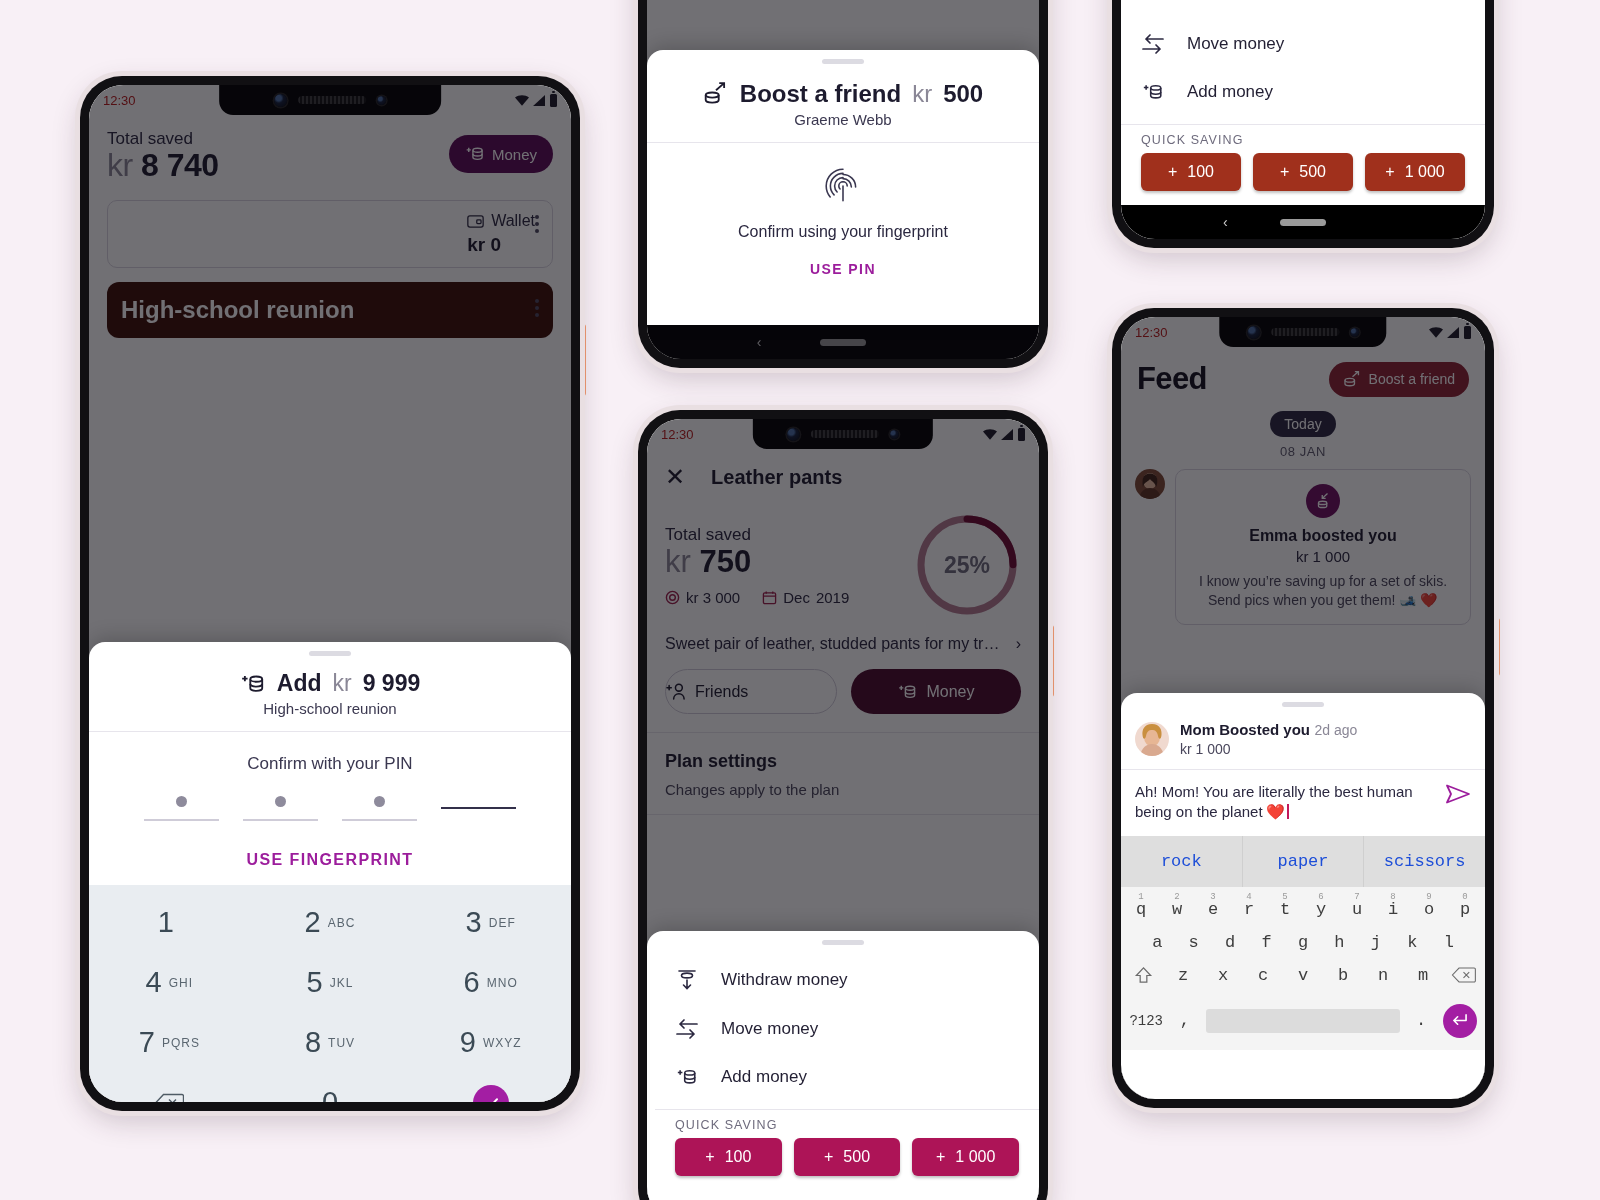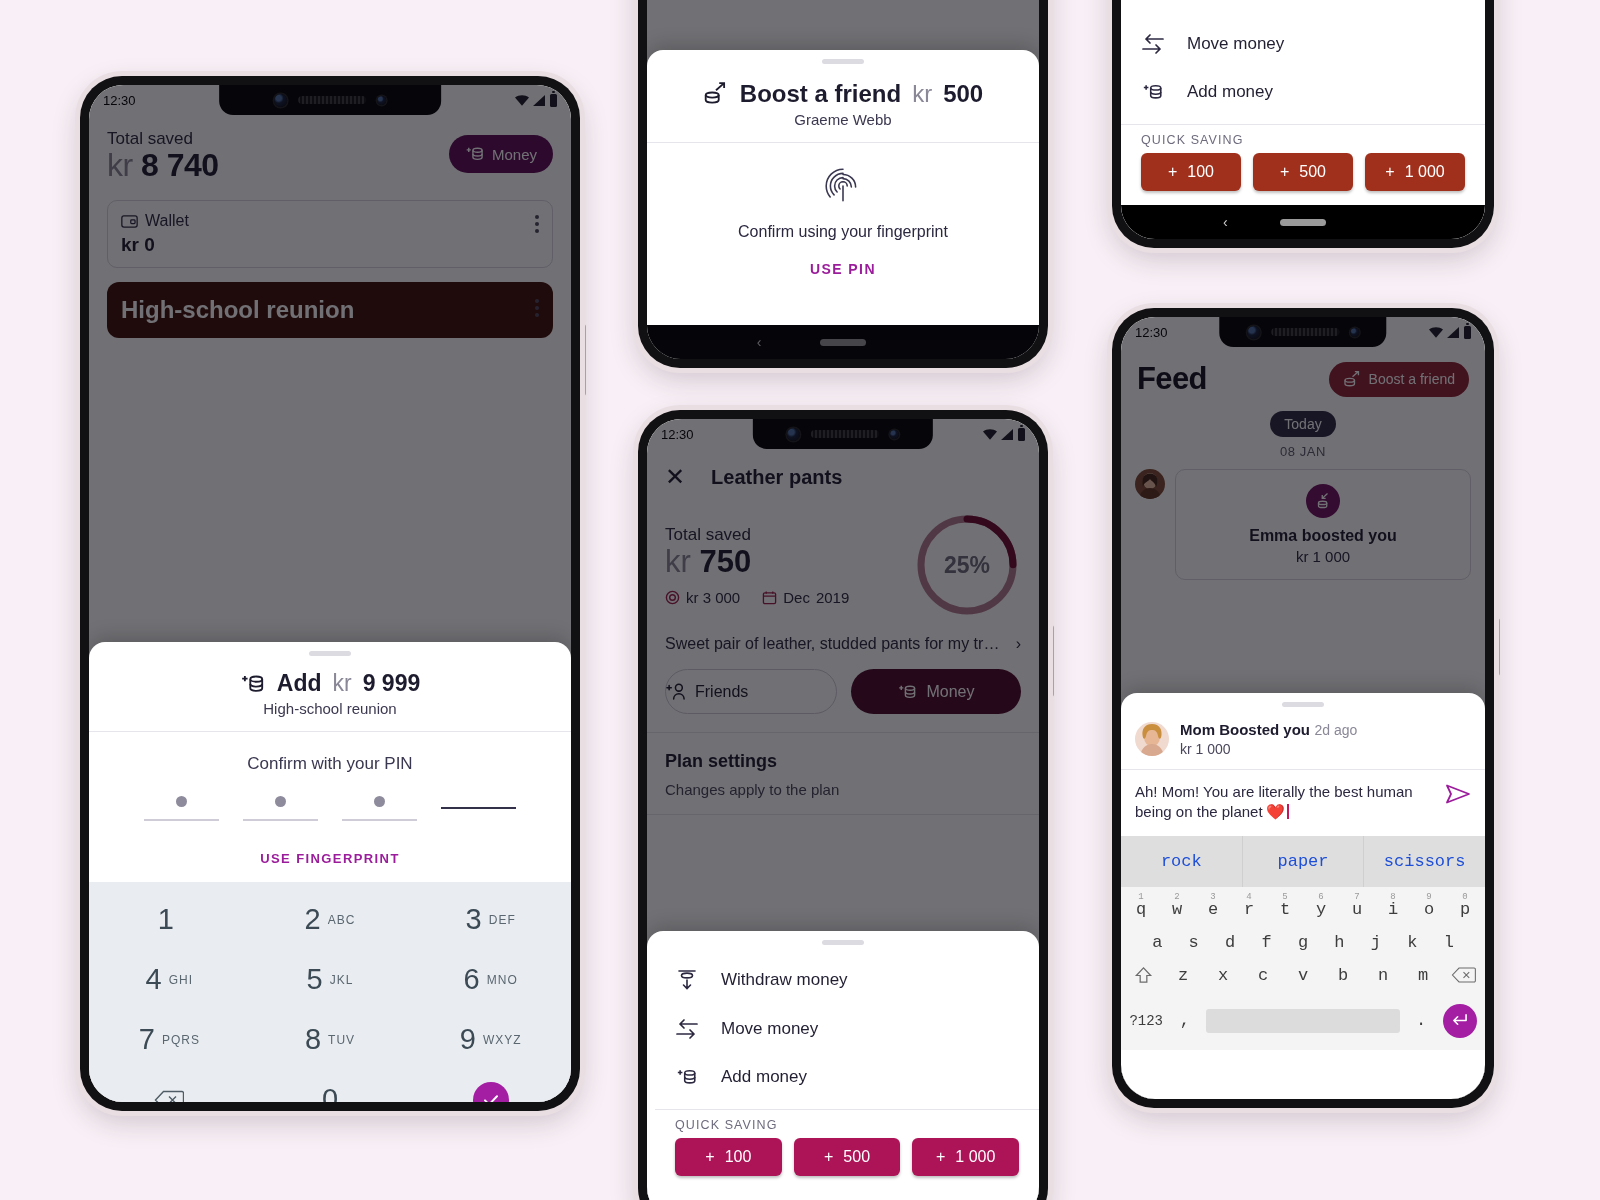--- a/index.html
+++ b/index.html
@@ -34,21 +34,21 @@
   .cam{ width:13px; height:13px; border-radius:50%;
         background:radial-gradient(circle at 35% 32%, #4a6fa5 0 22%, #14203a 40%, #05070d 100%);
         box-shadow:0 0 0 1.5px #232323; }
   .cam.small{ width:9px; height:9px; }
   .speaker{ width:68px; height:8px; border-radius:4px;
      background:repeating-linear-gradient(90deg,#3c3c3c 0 2px,#111 2px 4px); }
 
   .statusbar{
     position:absolute; top:0; left:0; right:0; height:30px; z-index:5;
     display:flex; align-items:center; justify-content:space-between;
-    padding:0 14px; font-size:13px; color:#000000;
+    padding:0 14px; font-size:13px; color:#b91c1c;
   }
   .statusbar .icons{ display:flex; align-items:center; gap:4px; }
   .wifi{ width:14px; height:11px; }
   .sig{ width:13px; height:11px; }
   .bat{ width:7px; height:13px; background:#1d1b2a; border-radius:1.5px; position:relative; }
   .bat:before{ content:""; position:absolute; top:-2.5px; left:2px; width:3px; height:2px; background:#1d1b2a; border-radius:1px;}
 
   .navbar{
     position:absolute; left:0; right:0; bottom:0; height:34px; background:#000; z-index:7;
     display:flex; align-items:center; justify-content:center;
@@ -74,21 +74,21 @@
   .kr{ color:#8a8796; font-weight:400; }
 
   .hdr-total{ font-size:17px; color:#2b2840; margin-top:14px; }
   .hdr-amt{ font-size:32px; font-weight:700; color:#1d1b2e; letter-spacing:-.5px; margin-top:-2px;}
   .pillbtn{
     border-radius:20px; padding:9px 16px; font-size:15px; color:#fff;
     display:inline-flex; align-items:center; gap:7px; font-weight:500;
   }
   .card-outline{
     border:1px solid #d9d5e0; border-radius:10px; padding:11px 13px; margin-top:16px;
-    display:flex; justify-content:space-between; align-items:flex-start;
+    display:flex; justify-content:flex-end; align-items:flex-start;
   }
   .kebab{ width:4px; display:flex; flex-direction:column; gap:3px; align-items:center; padding-top:3px;}
   .kebab i{ width:4px; height:4px; border-radius:50%; background:#4c4960; display:block;}
   .goal-card{
     margin-top:14px; background:#3d0f06; border-radius:12px; padding:14px;
     color:#fff; display:flex; justify-content:space-between;
   }
   .goal-card .t{ font-size:24px; font-weight:700; }
 
   
@@ -104,21 +104,21 @@
   .divider{ height:1px; background:#e7e5ec; }
 
   .pinlabel{ text-align:center; font-size:17px; color:#3a3750; margin:22px 0 0; }
   .pindots{ display:flex; justify-content:center; gap:24px; margin-top:22px; }
   .pinslot{ width:75px; text-align:center; }
   .pinslot .dot{ width:11px;height:11px;border-radius:50%;background:#8e8b9c;margin:0 auto 12px;}
   .pinslot .line{ height:1.5px; background:#cfccd8; }
   .pinslot.active .line{ background:#33304a; height:2px; margin-top:-12px; }
   .pinslot.active .dot{ visibility:hidden; }
   .fpbtn{ text-align:center; color:#9c1d9c; font-weight:700; letter-spacing:1.4px;
-          font-size:13px; margin:30px 0 16px; }
+          font-size:16px; margin:30px 0 16px; }
 
   .keypad{ background:#e9edf1; padding:8px 0 6px; }
   .keyrow{ display:flex; }
   .key{ flex:1; height:60px; display:flex; align-items:center; justify-content:center; gap:7px; }
   .key .n{ font-size:29px; color:#3b4a55; font-weight:400; }
   .key .l{ font-size:12px; color:#5a6670; letter-spacing:1px; }
   .okkey{ width:36px;height:36px;border-radius:50%;background:#A31EA3;
           display:flex;align-items:center;justify-content:center;color:#fff;font-size:18px;}
 
   .fpring{ width:42px;height:42px;margin:0 auto; }
@@ -704,20 +704,21 @@
               <div class="boostcard">
                 <div class="boosticon">
                   <svg width="18" height="18" viewBox="0 0 24 24" fill="none" stroke="#fff" stroke-width="1.8">
                     <path d="M18 2 11 8.5M11 4v4.5h4.5"></path>
                     <ellipse cx="11.5" cy="14.5" rx="5.5" ry="2.2"></ellipse>
                     <path d="M6 14.5v4c0 1.2 2.5 2.2 5.5 2.2s5.5-1 5.5-2.2v-4"></path>
                   </svg>
                 </div>
                 <div class="n">Emma boosted you</div>
                 <div class="a">kr 1 000</div>
+                <div class="m">I know you’re saving up for a set of skis. Send pics when you get them! 🎿 ❤️</div>
               </div>
             </div>
           </div>
 
           <div class="scrim"></div>
 
           <div class="sheet" style="height:406px;">
             <div class="grabber"></div>
             <div class="replyhead">
               <span class="avatar" style="width:34px;height:34px;">

